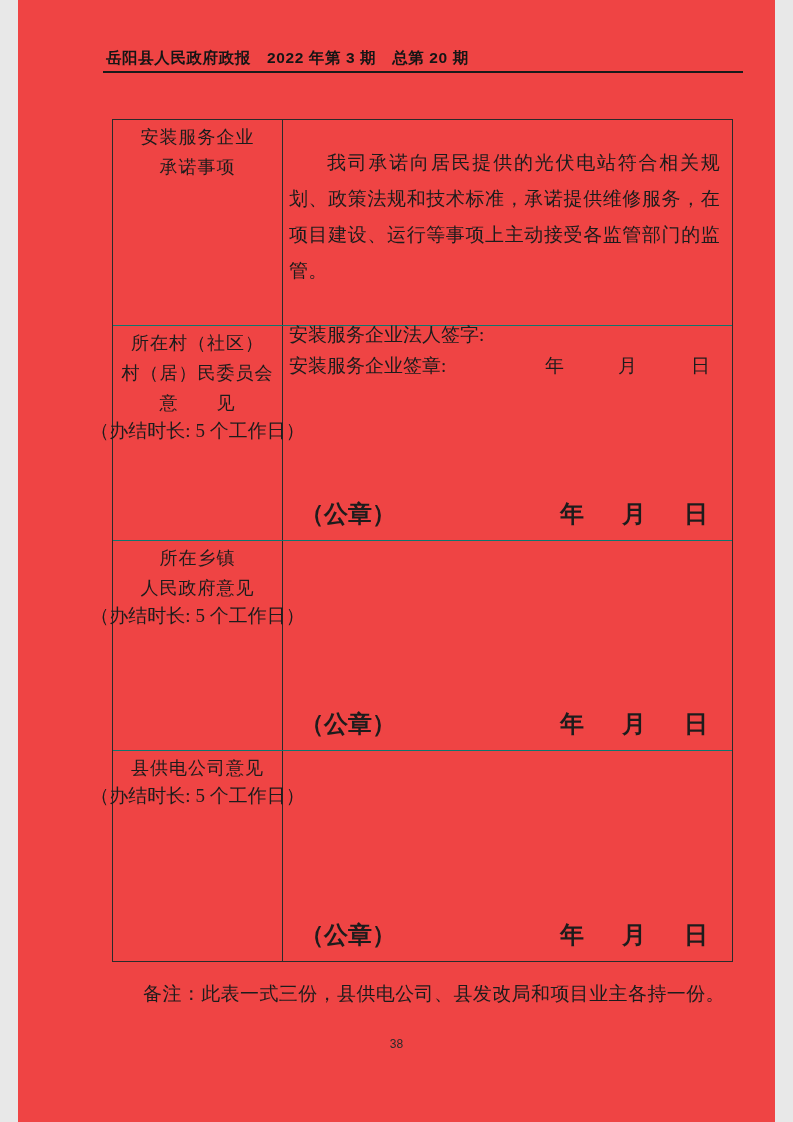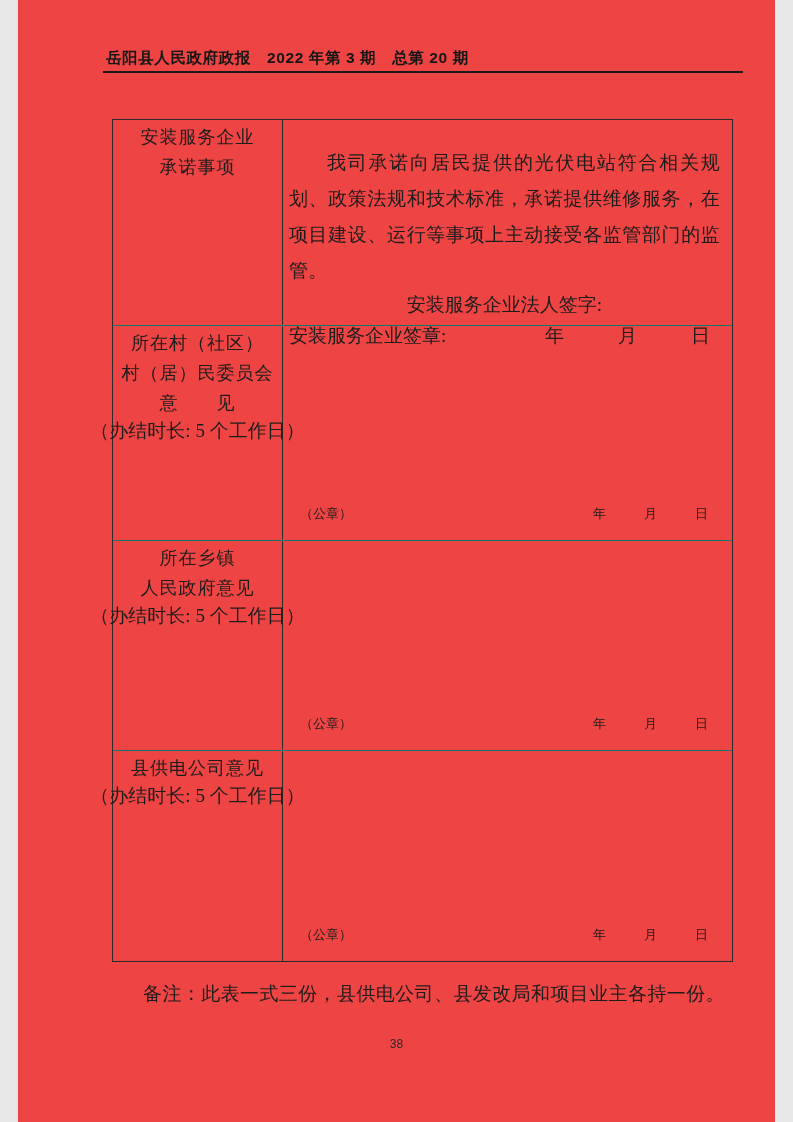--- a/index.html
+++ b/index.html
@@ -76,49 +76,50 @@
   }
 
   .rcell {
     flex: 1 1 auto;
     display: flex;
     flex-direction: column;
     box-sizing: border-box;
   }
 
   
-  .rcell.commitment { padding: 25px 12px 12px 6px; }
+  .rcell.commitment { padding: 25px 12px 12px 6px; gap: 30px; }
   .commit-par {
     font-size: 19px;
     line-height: 36px;
     text-indent: 2em;
     text-align: justify;
     margin: 0;
     letter-spacing: 0.2px;
   }
   .sign-block {
     margin-top: auto;
     font-size: 19px;
     line-height: 31px;
   }
-  .sign-row { display: flex; align-items: baseline; justify-content: center; }
+  .sign-row { display: flex; align-items: baseline; }
   .ymd { display: flex; margin-left: auto; white-space: nowrap; }
   .ymd-wide { gap: 54px; padding-right: 10px; }
   .ymd-std  { gap: 38px; padding-right: 4px; }
 
   
   .rcell.opinion {
     justify-content: flex-end;
     padding: 0 20px 11px 17px;
   }
   .seal-row {
     display: flex;
     align-items: baseline;
-    font-size: 13px;
+    font-size: 24px;
     line-height: 30px;
+    font-weight: bold;
   }
 
   
   .remark {
     position: absolute;
     left: 125px;
     top: 981px;
     font-size: 19px;
     letter-spacing: 0.4px;
     white-space: nowrap;

